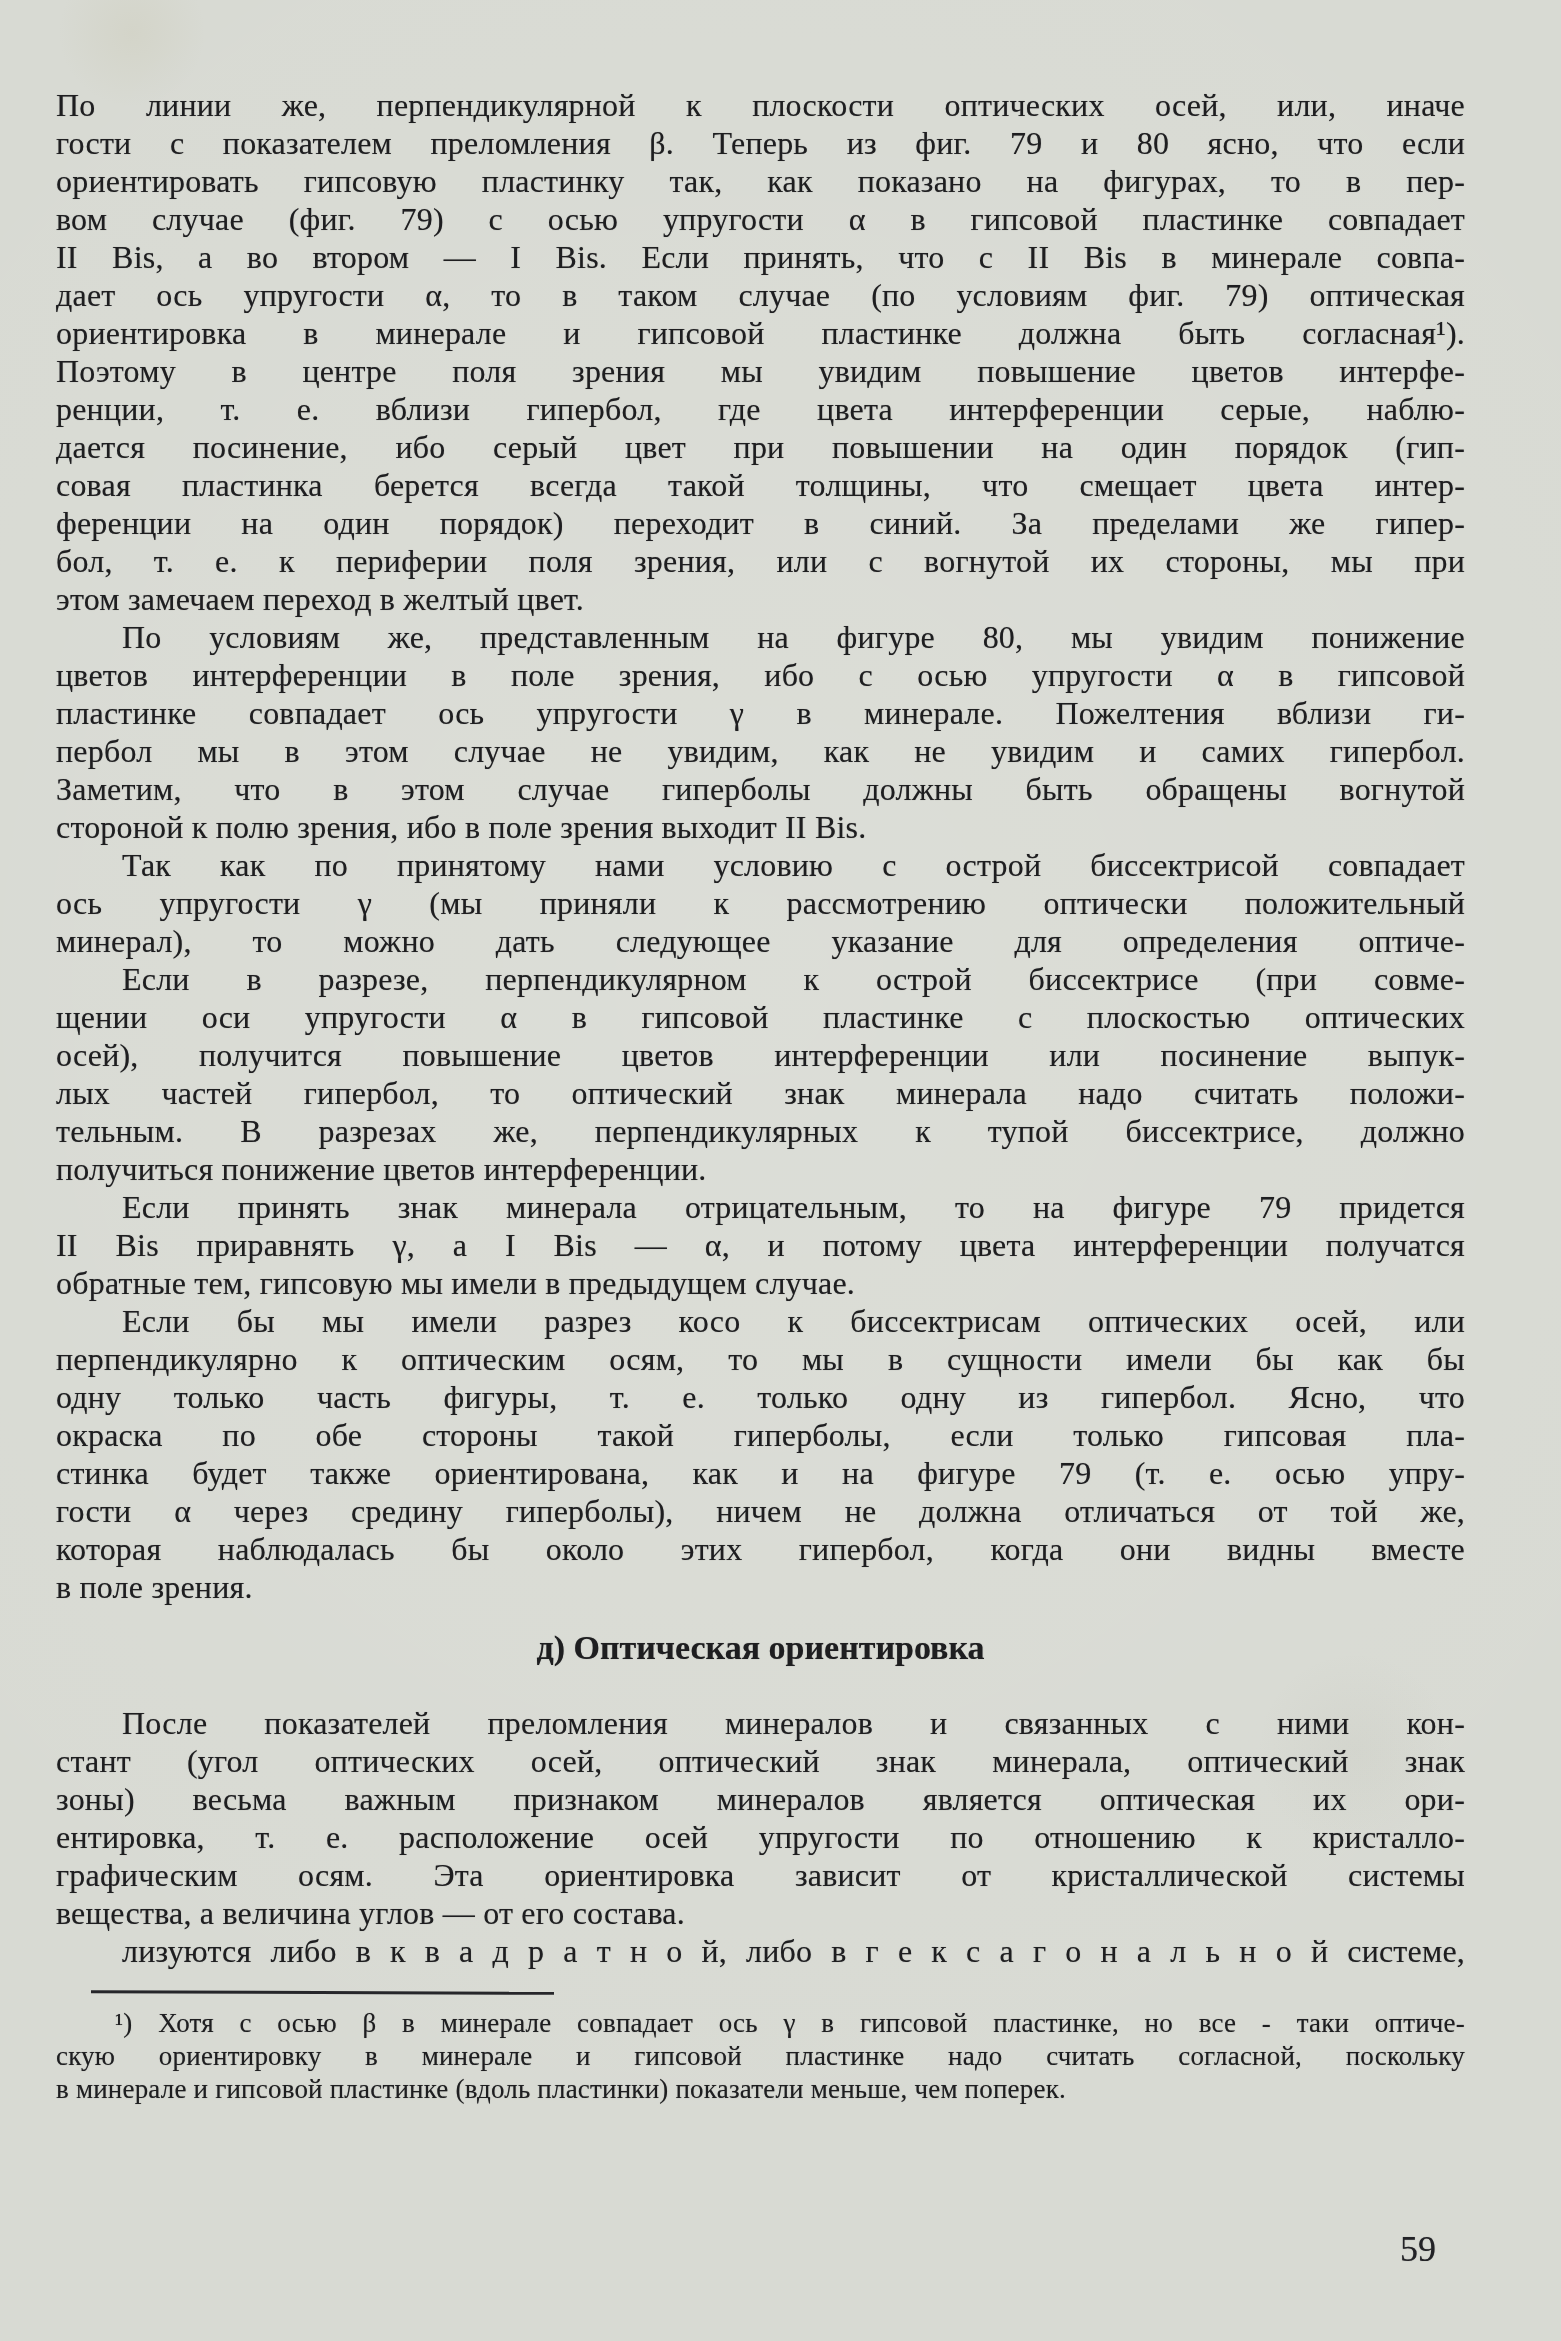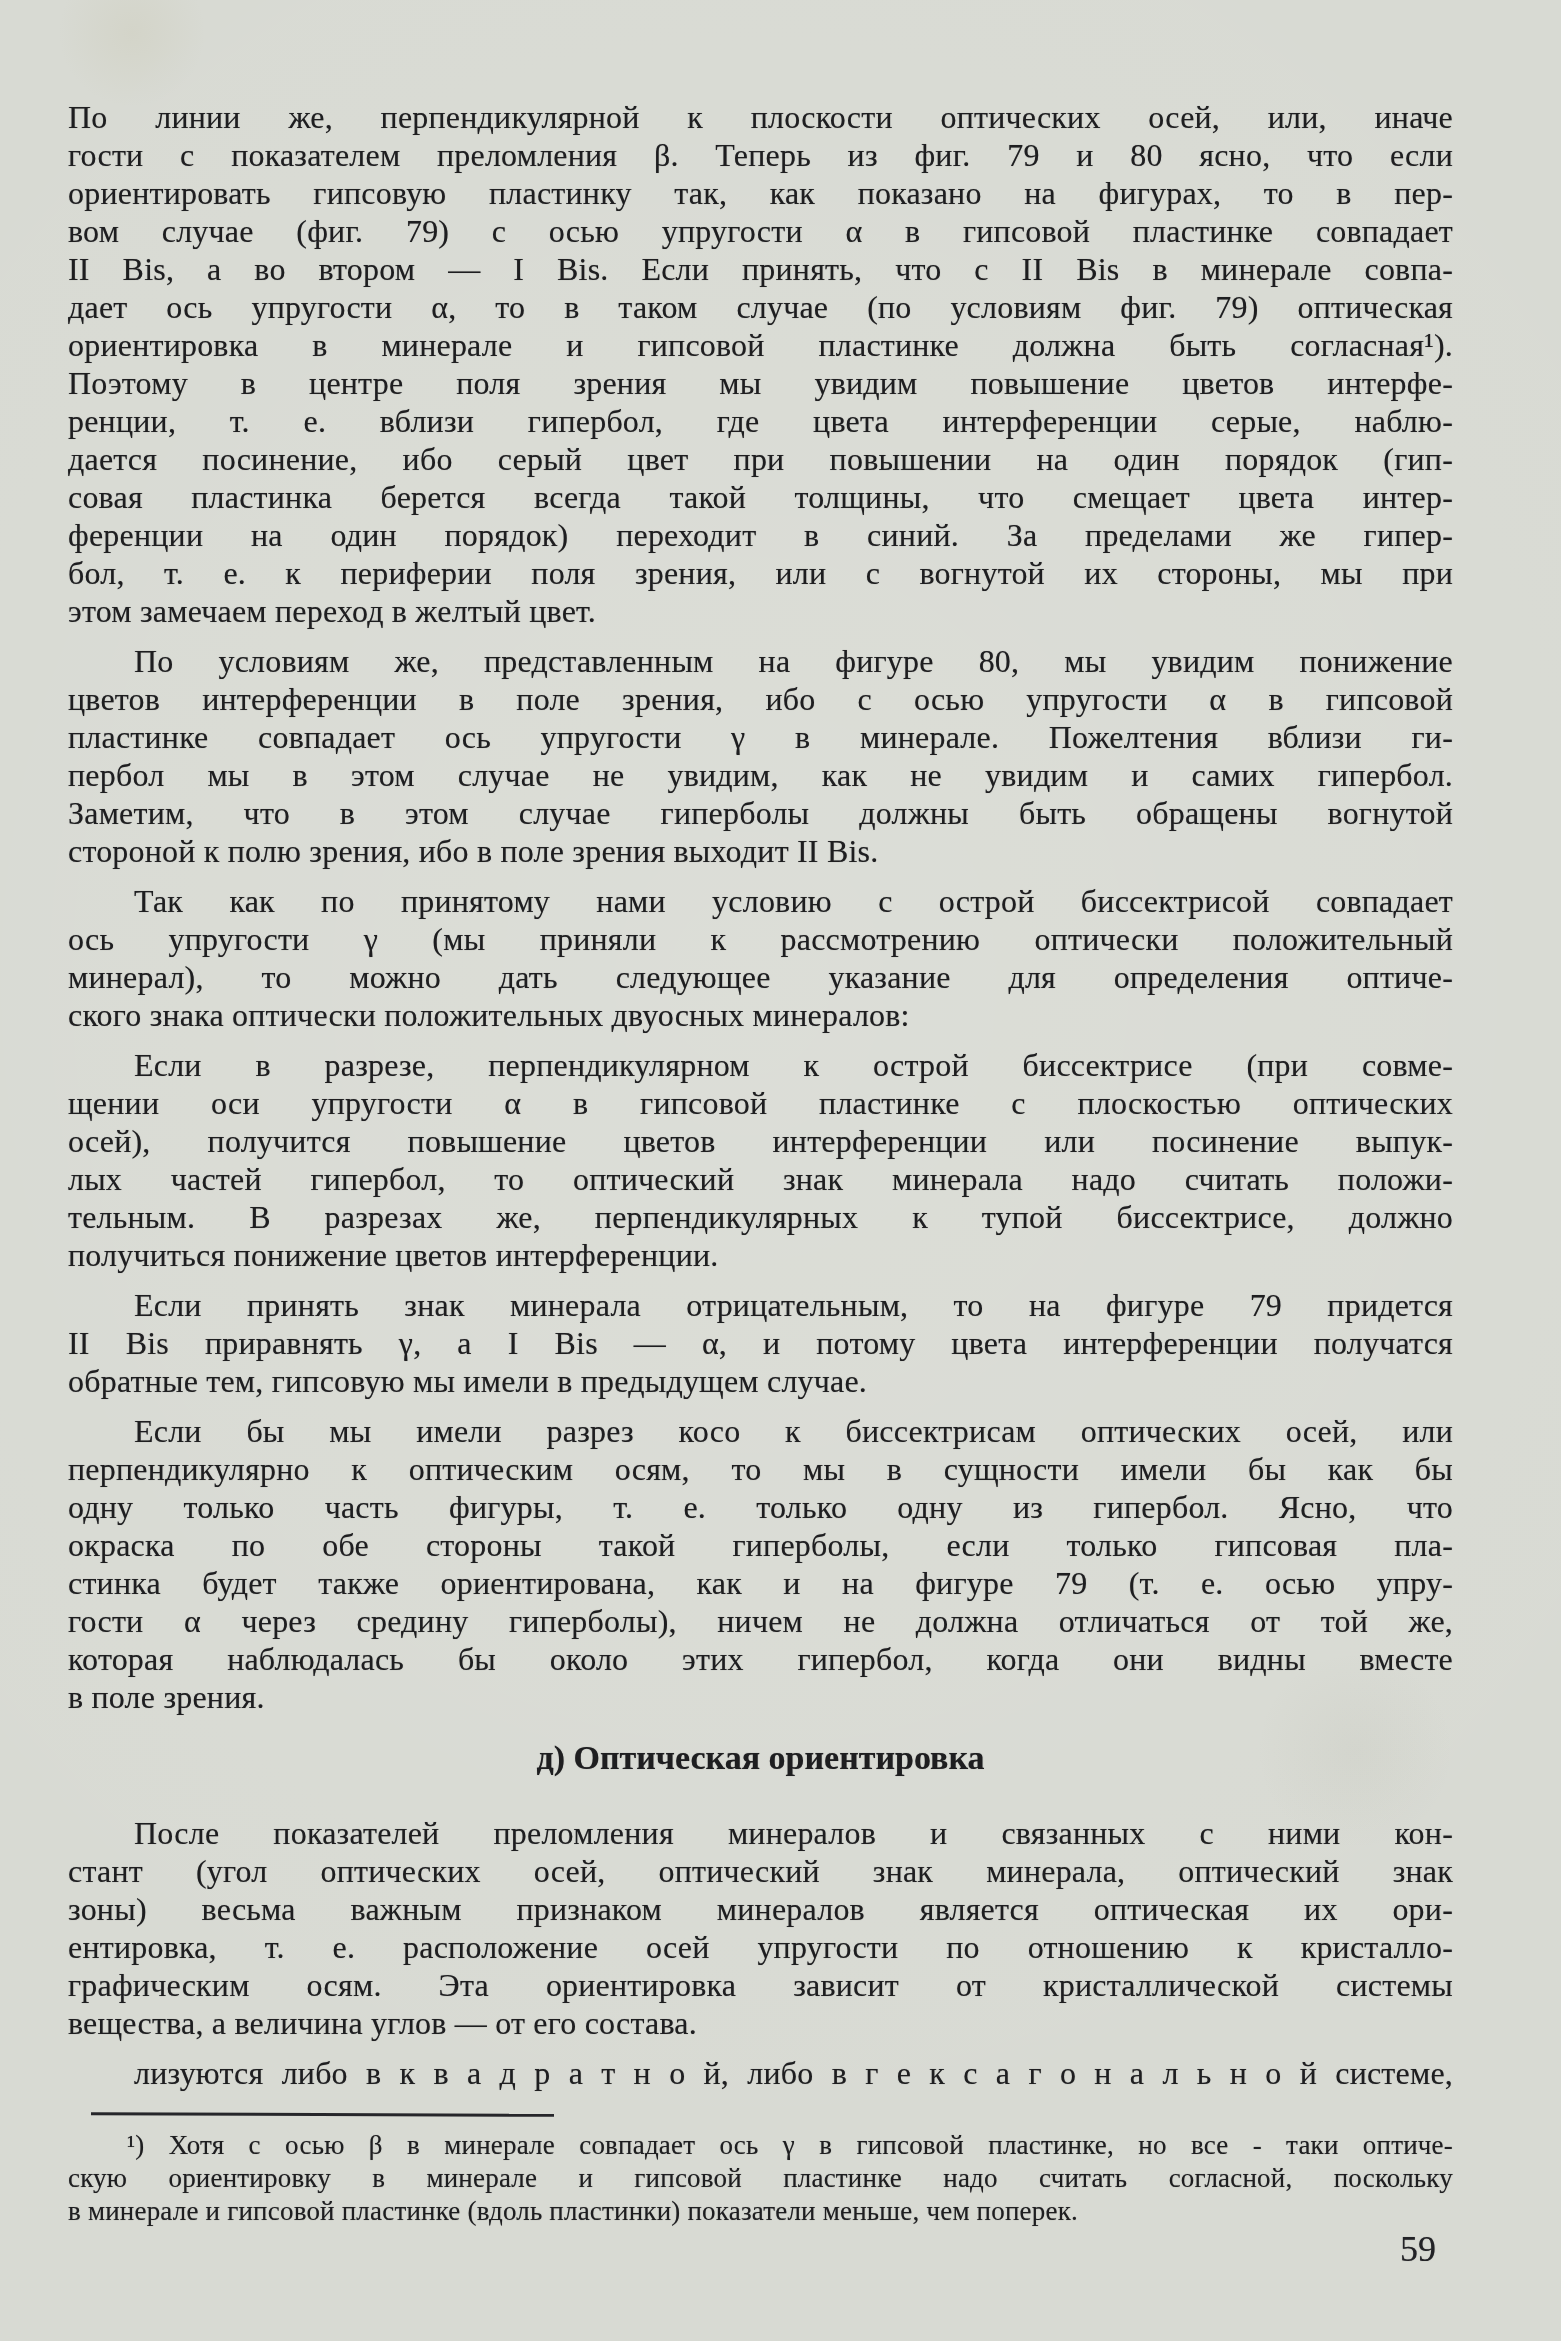--- a/index.html
+++ b/index.html
@@ -16,21 +16,21 @@
     overflow: hidden;
     font-family: "Liberation Serif", serif;
     color: #1e1e20;
   }
   .textblock {
     position: absolute;
     left: 56px;
     top: 86px;
     width: 1409px;
   }
-  .para { margin: 12px; }
+  .para { margin: 0; }
   .line {
     font-size: 32px;
     line-height: 38px;
     letter-spacing: 0.2px;
     text-align: justify;
     text-align-last: justify;
     text-shadow: 0 0 0.8px rgba(25,25,28,0.45);
     white-space: normal;
   }
   .para.indent .line:first-child { text-indent: 66px; }
@@ -92,21 +92,20 @@
         <div class="line">цветов интерференции в поле зрения, ибо с осью упругости α в гипсовой</div>
         <div class="line">пластинке совпадает ось упругости γ в минерале. Пожелтения вблизи ги-</div>
         <div class="line">пербол мы в этом случае не увидим, как не увидим и самих гипербол.</div>
         <div class="line">Заметим, что в этом случае гиперболы должны быть обращены вогнутой</div>
         <div class="line lastleft">стороной к полю зрения, ибо в поле зрения выходит II Bis.</div>
       </div>
       <div class="para indent">
         <div class="line">Так как по принятому нами условию с острой биссектрисой совпадает</div>
         <div class="line">ось упругости γ (мы приняли к рассмотрению оптически положительный</div>
         <div class="line">минерал), то можно дать следующее указание для определения оптиче-</div>
-        <div class="line lastleft">ского знака оптически положительных двуосных минералов:</div>
       </div>
       <div class="para indent">
         <div class="line">Если в разрезе, перпендикулярном к острой биссектрисе (при совме-</div>
         <div class="line">щении оси упругости α в гипсовой пластинке с плоскостью оптических</div>
         <div class="line">осей), получится повышение цветов интерференции или посинение выпук-</div>
         <div class="line">лых частей гипербол, то оптический знак минерала надо считать положи-</div>
         <div class="line">тельным. В разрезах же, перпендикулярных к тупой биссектрисе, должно</div>
         <div class="line lastleft">получиться понижение цветов интерференции.</div>
       </div>
       <div class="para indent">

